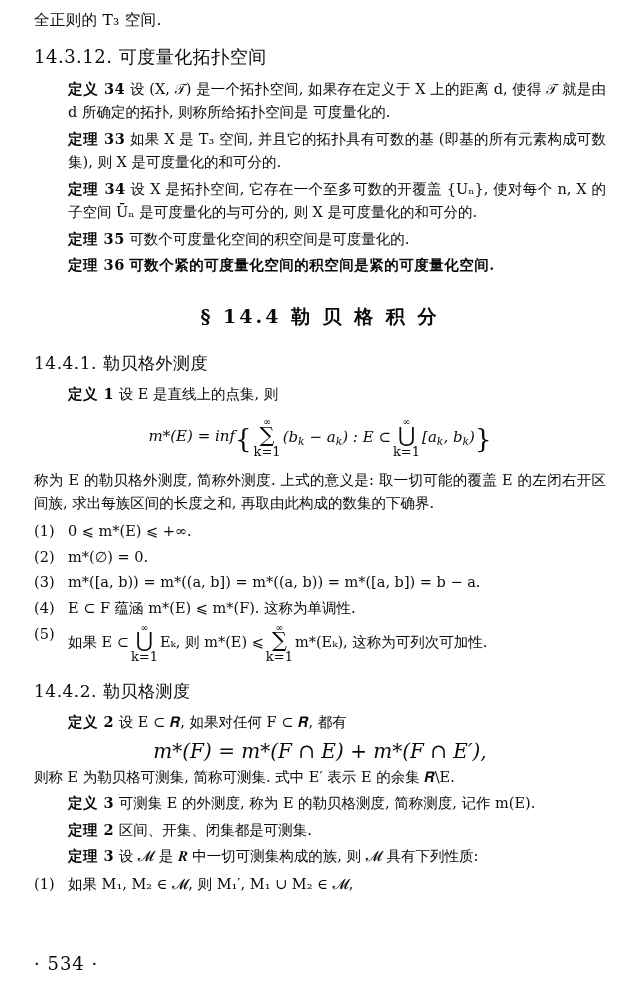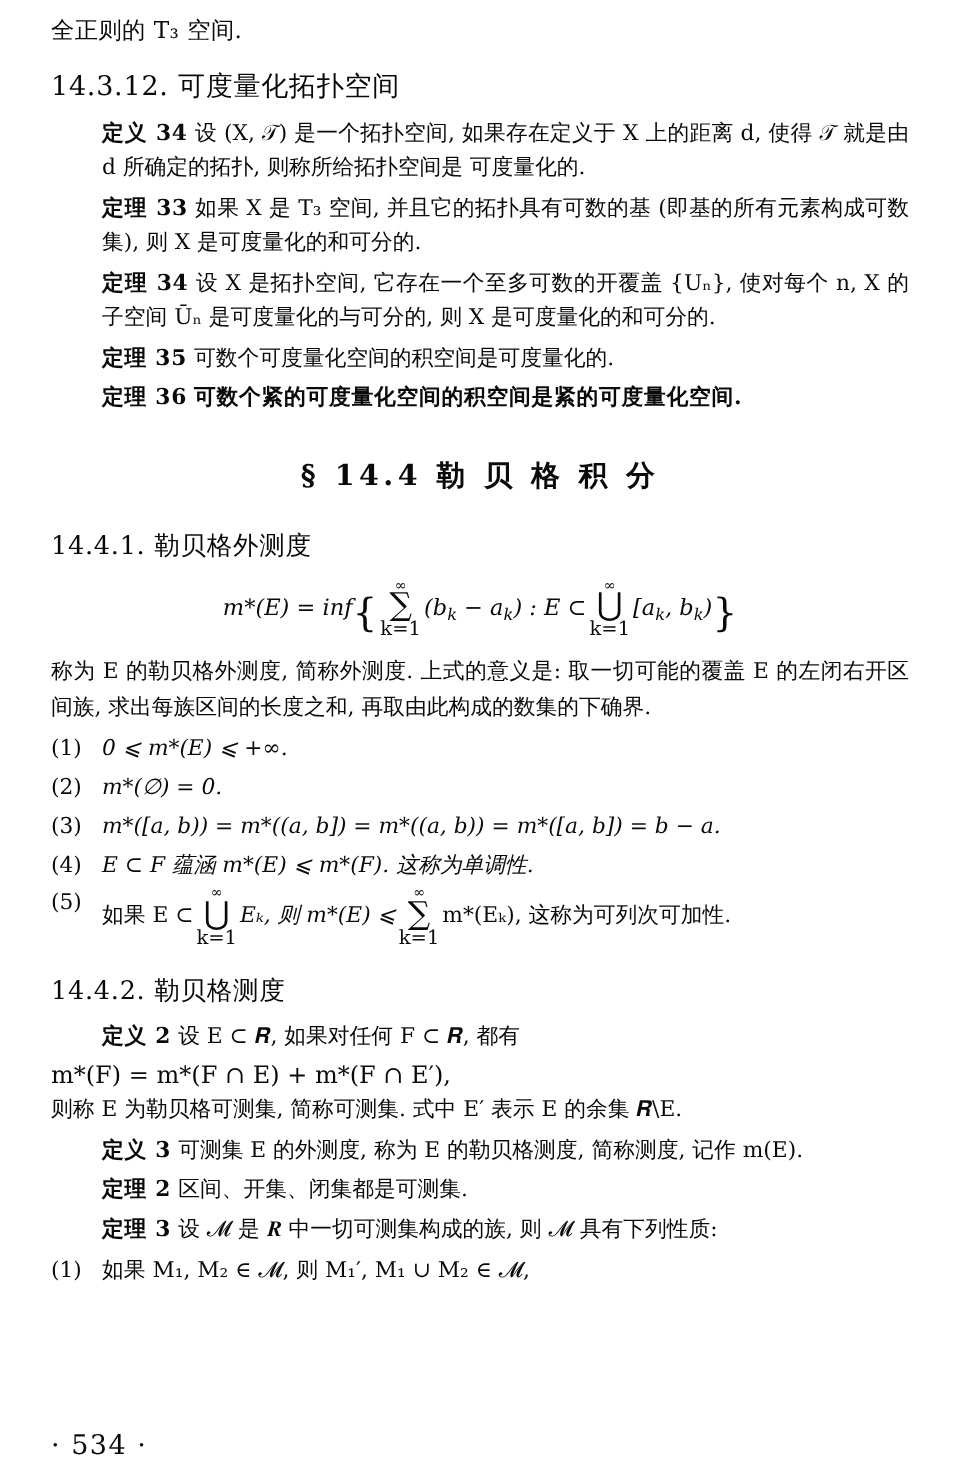--- a/index.html
+++ b/index.html
@@ -57,36 +57,37 @@
   .para.indent {
     text-indent: 0;
     padding-left: 34px;
   }
   .lbl {
     font-weight: bold;
     letter-spacing: 0.5px;
     margin-top: 36px;
   }
   .it {
-    font-style: italic;
     font-family: "DejaVu Serif", "Liberation Serif", serif;
   }
   .sub {
     font-size: 0.72em;
     vertical-align: -0.28em;
   }
   .formula {
     text-align: center;
     font-size: 15px;
     margin: 10px 0 10px 0;
     font-style: italic;
   }
   .formula2 {
-    font-size: 16px;
+    text-align: center;
+    font-size: 20px;
     margin: 4px 0 3px 0;
+    font-style: italic;
   }
   .bigop {
     display: inline-block;
     position: relative;
     font-style: normal;
     vertical-align: middle;
     text-align: center;
     line-height: 1;
     margin: 0 2px;
   }
@@ -170,20 +171,24 @@
 
   <p class="para indent">
     <span class="lbl">定理 36</span>
     <span class="lbl">可数个紧的可度量化空间的积空间是紧的可度量化空间.</span>
   </p>
 
   <h1 class="centerhead">§ 14.4   勒 贝 格 积 分</h1>
 
   <h2 class="sub-head">14.4.1. 勒贝格外测度</h2>
 
+  <p class="para indent">
+    <span class="lbl">定义 1</span>
+    <span>设 E 是直线上的点集, 则</span>
+  </p>
 
   <div class="formula">
     <span>m*(E) = inf</span><span class="brace">{</span><span class="bigop"><span class="top">∞</span><span class="op">∑</span><span class="bot">k=1</span></span><span>(b<span class="sub">k</span> − a<span class="sub">k</span>) : E ⊂</span><span class="bigop"><span class="top">∞</span><span class="op">⋃</span><span class="bot">k=1</span></span><span>[a<span class="sub">k</span>, b<span class="sub">k</span>)</span><span class="brace">}</span>
   </div>
 
   <p class="para">称为 E 的勒贝格外测度, 简称外测度. 上式的意义是: 取一切可能的覆盖 E 的左闭右开区间族, 求出每族区间的长度之和, 再取由此构成的数集的下确界.</p>
 
 
   <ul class="numlist">
     <li>

